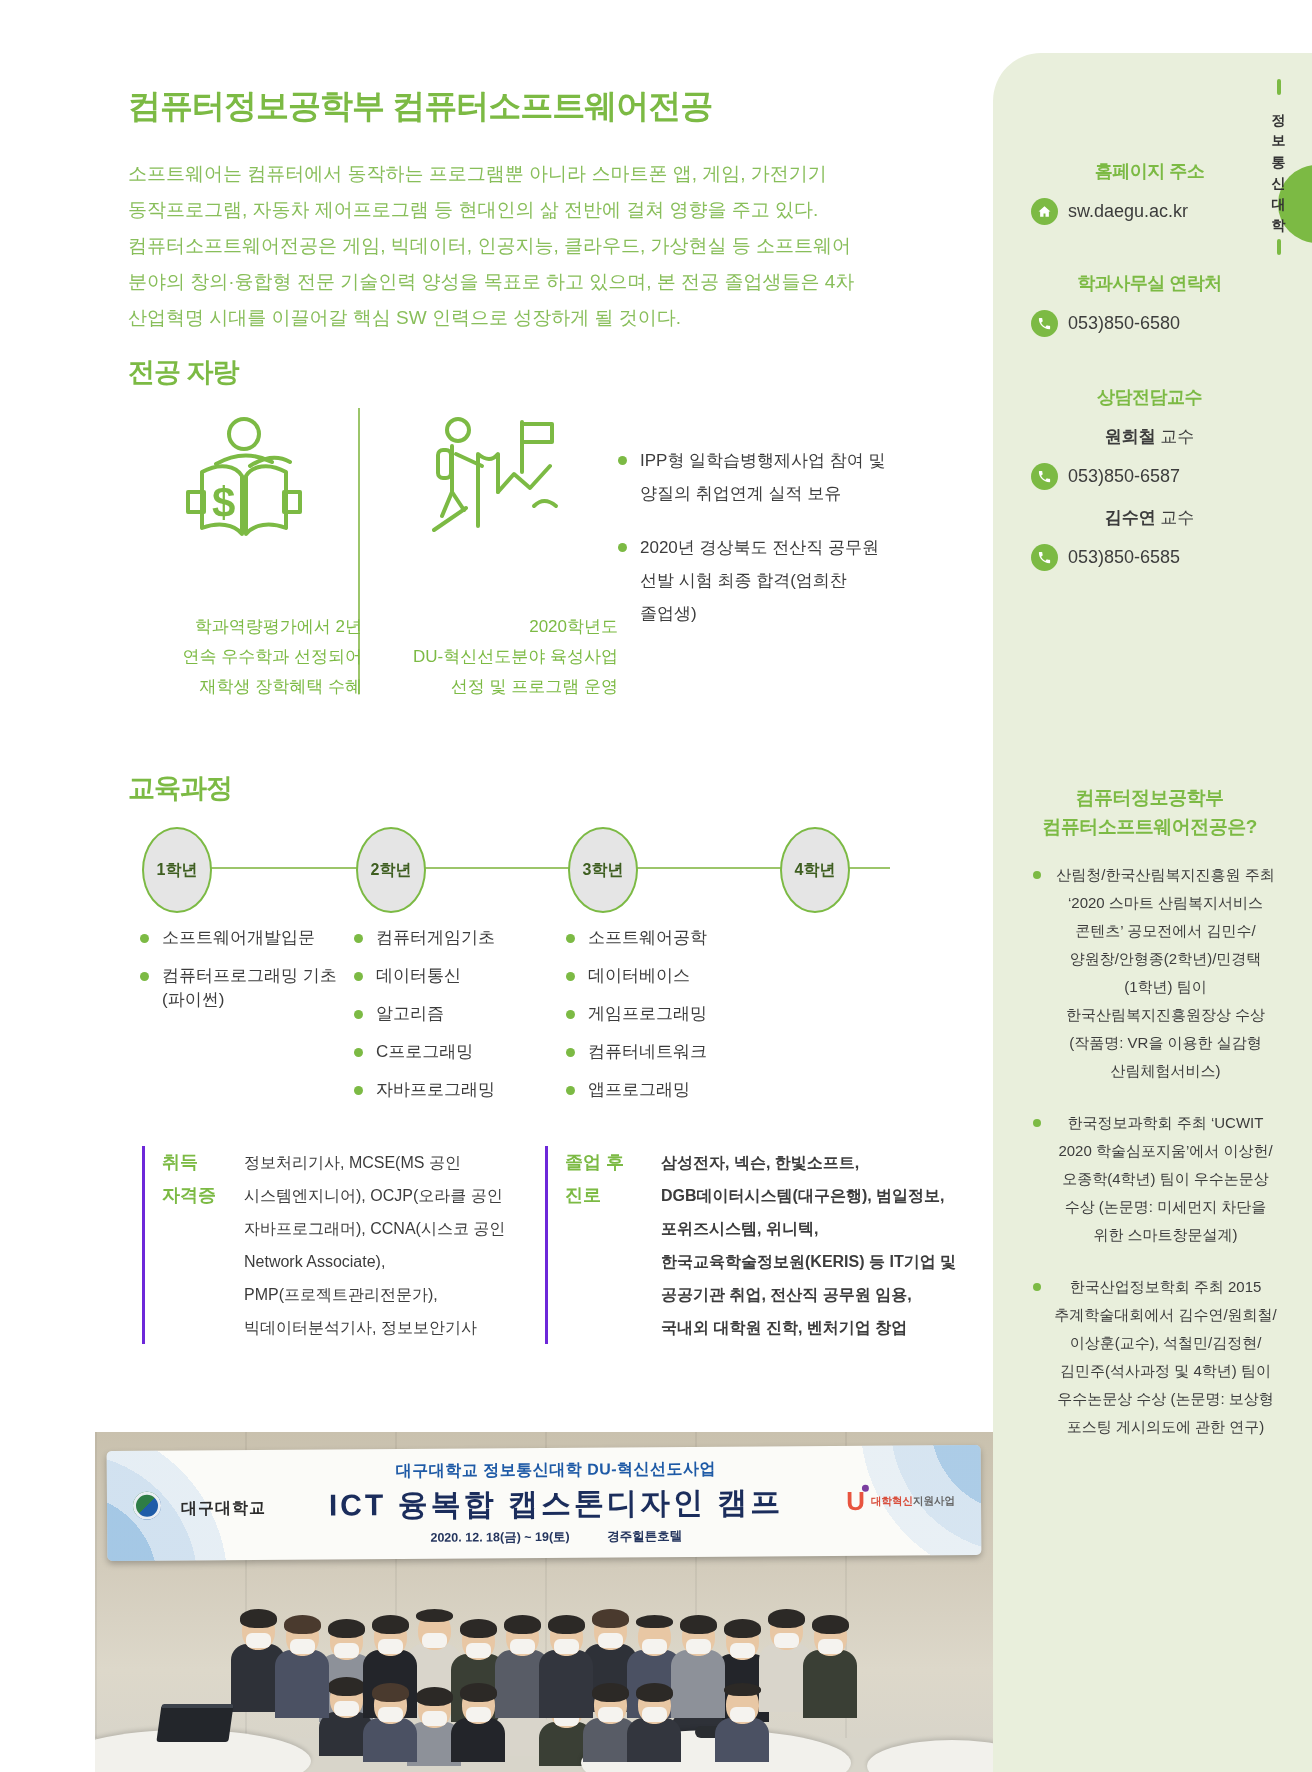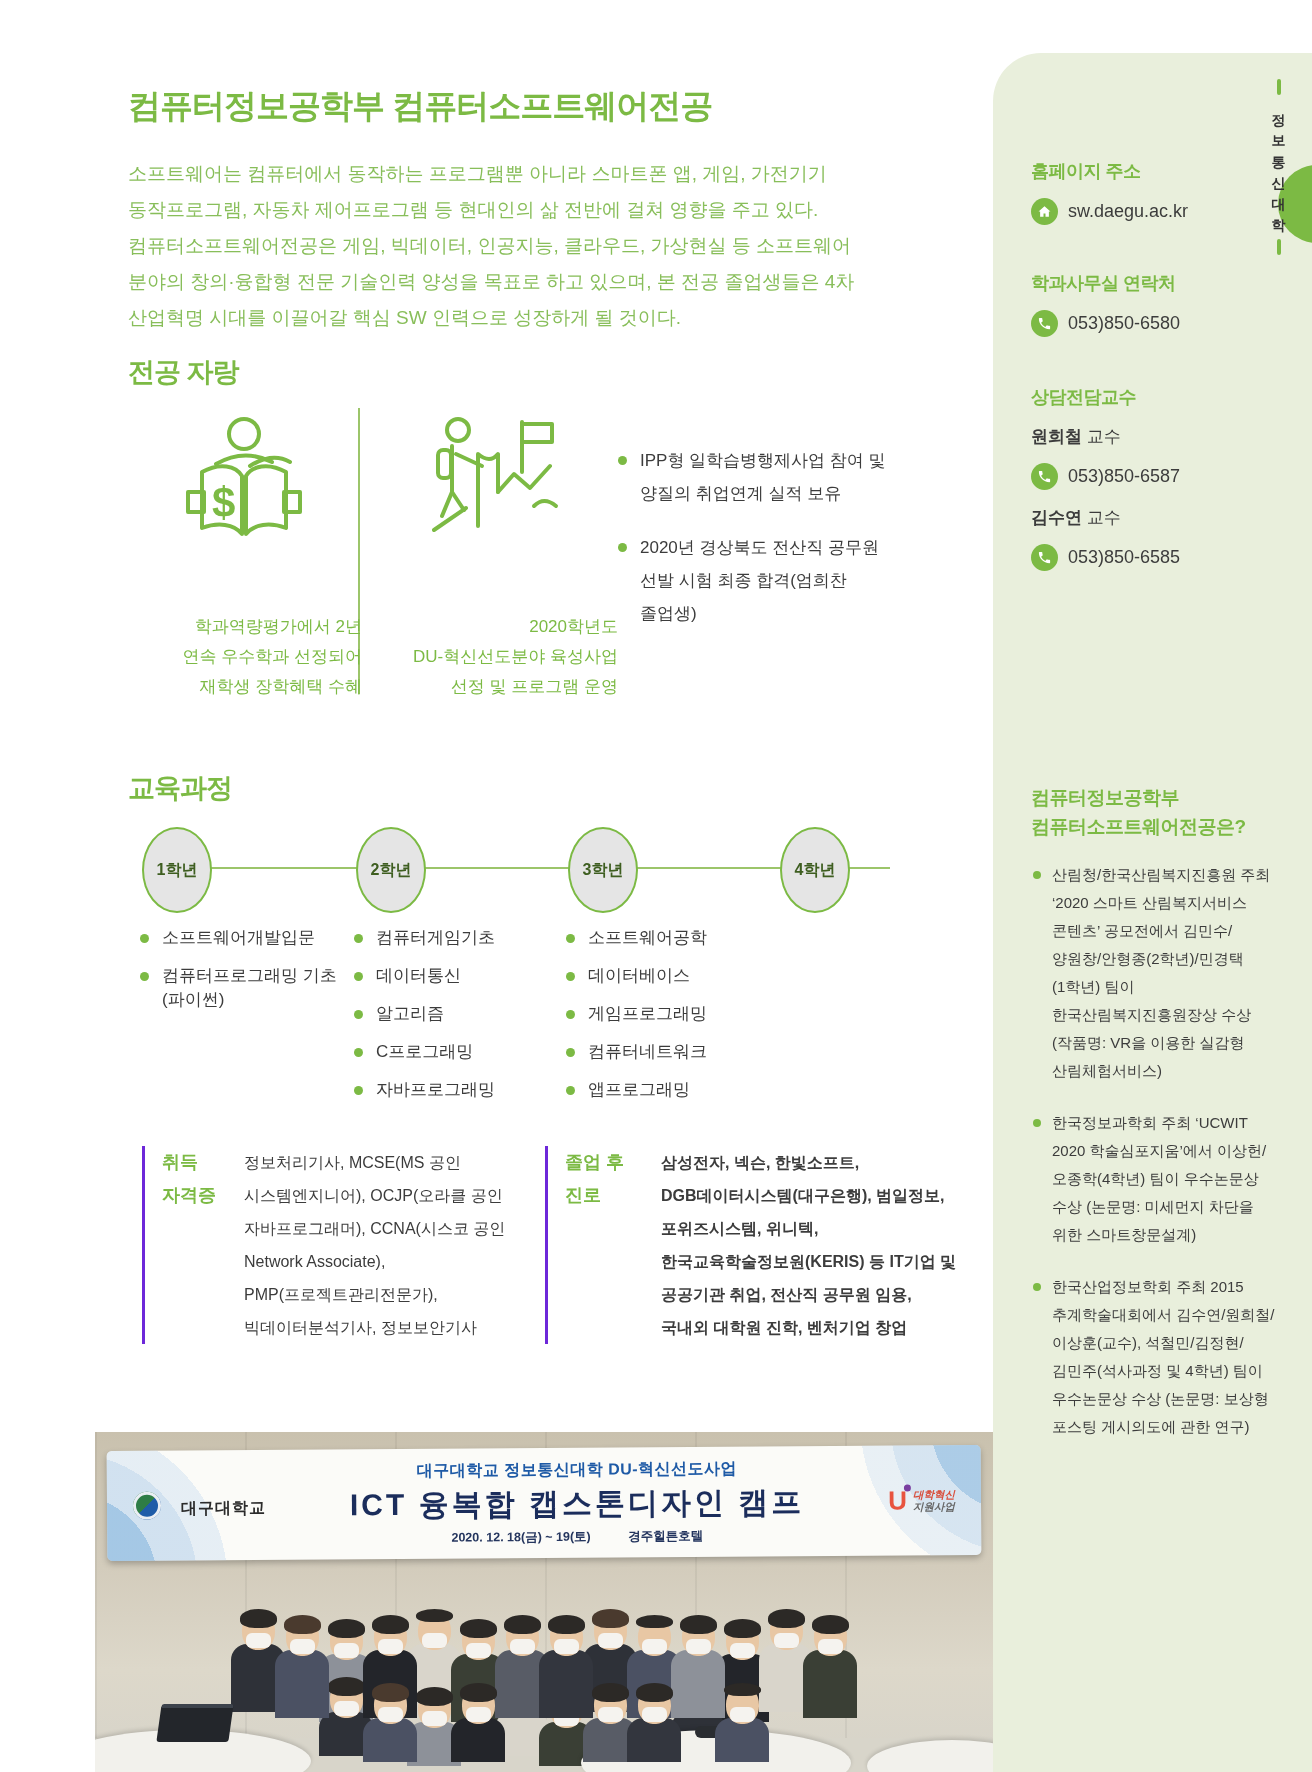--- a/index.html
+++ b/index.html
@@ -8,21 +8,21 @@
 
   
   .sidebar{position:absolute;left:993px;top:53px;right:0;bottom:0;
     background:#e9efdc;border-top-left-radius:48px;}
   .side-circle{position:absolute;top:112px;right:-44px;width:78px;height:78px;
     border-radius:50%;background:#7cba44;}
   .vtab{position:absolute;top:26px;right:24px;display:flex;flex-direction:column;
     align-items:center;gap:9px;}
   .vtab .dash{width:4px;height:16px;background:#7cba44;border-radius:2px;}
   .vtab .vtext{writing-mode:vertical-rl;font-size:14px;letter-spacing:7px;color:#333;font-weight:600;}
-  .side-content{position:relative;padding:106px 44px 0 38px;}
+  .side-content{position:relative;padding:106px 44px 0 38px;text-align:center;}
   .side-h{margin:0;font-size:18px;font-weight:800;color:#7cba44;letter-spacing:-0.5px;}
   .contact-row{display:flex;align-items:center;gap:10px;margin-top:15px;font-size:18px;color:#3c3c3c;}
   .cicon{flex:0 0 auto;width:27px;height:27px;border-radius:50%;background:#7cba44;
     display:flex;align-items:center;justify-content:center;}
   .cicon svg{width:15px;height:15px;display:block;}
   .gap1{height:46px;} .gap2{height:48px;}
   .prof-row{margin-top:16px;font-size:17px;color:#3c3c3c;}
   .prof-row b{font-weight:800;}
   .about{margin-top:212px;}
   .about-h{margin:0;font-size:19px;line-height:29px;font-weight:800;color:#7cba44;letter-spacing:-0.5px;}
@@ -96,21 +96,21 @@
     background:linear-gradient(135deg,#2e7d46 50%,#1f5ca8 50%);box-shadow:inset 0 0 0 3px #e9eef3;}
   .univ-name{font-size:16px;font-weight:800;color:#2b2b2b;letter-spacing:1px;}
   .b-center{position:relative;z-index:1;text-align:center;flex:1;}
   .b-line1{font-size:16px;font-weight:800;color:#1e5aa6;letter-spacing:0.5px;margin:0;}
   .b-line2{font-size:30px;font-weight:900;color:#1b2d5c;letter-spacing:3px;margin:3px 0 4px;}
   .b-line3{font-size:12.5px;font-weight:700;color:#24355e;margin:0;}
   .b-line3 .venue{margin-left:34px;}
   .b-right{position:relative;z-index:1;display:flex;align-items:center;gap:6px;}
   .u-mark{font-size:26px;font-weight:900;color:#e8543f;position:relative;line-height:1;}
   .u-mark::before{content:"";position:absolute;top:-3px;right:-4px;width:7px;height:7px;border-radius:50%;background:#7b3fa0;}
-  .prog-lines{display:flex;flex-direction:column;line-height:1.15;font-style:italic;}
+  .prog-lines{display:flex;flex-direction:row;line-height:1.15;}
   .prog-lines .l1{font-size:10.5px;font-weight:800;color:#d94f3d;}
   .prog-lines .l2{font-size:10.5px;font-weight:700;color:#666;}
 
   .floor{position:absolute;left:0;right:0;bottom:0;height:34px;background:#d8d5ca;}
   .crowd{position:absolute;left:0;right:0;display:flex;justify-content:center;align-items:flex-end;}
   .crowd.back{bottom:54px;}
   .crowd.front{bottom:10px;}
   .person{position:relative;width:54px;margin:0 -5px;display:flex;flex-direction:column;align-items:center;}
   .person .head{position:relative;width:33px;height:39px;background:#e8c7a4;border-radius:50% 50% 45% 45%;z-index:2;}
   .person .head::before{content:"";position:absolute;top:-2px;left:-2px;right:-2px;height:19px;

